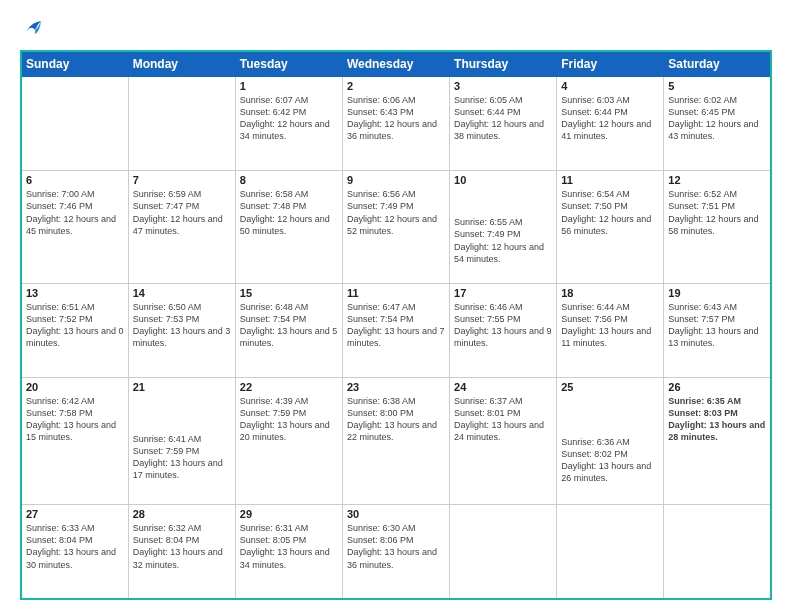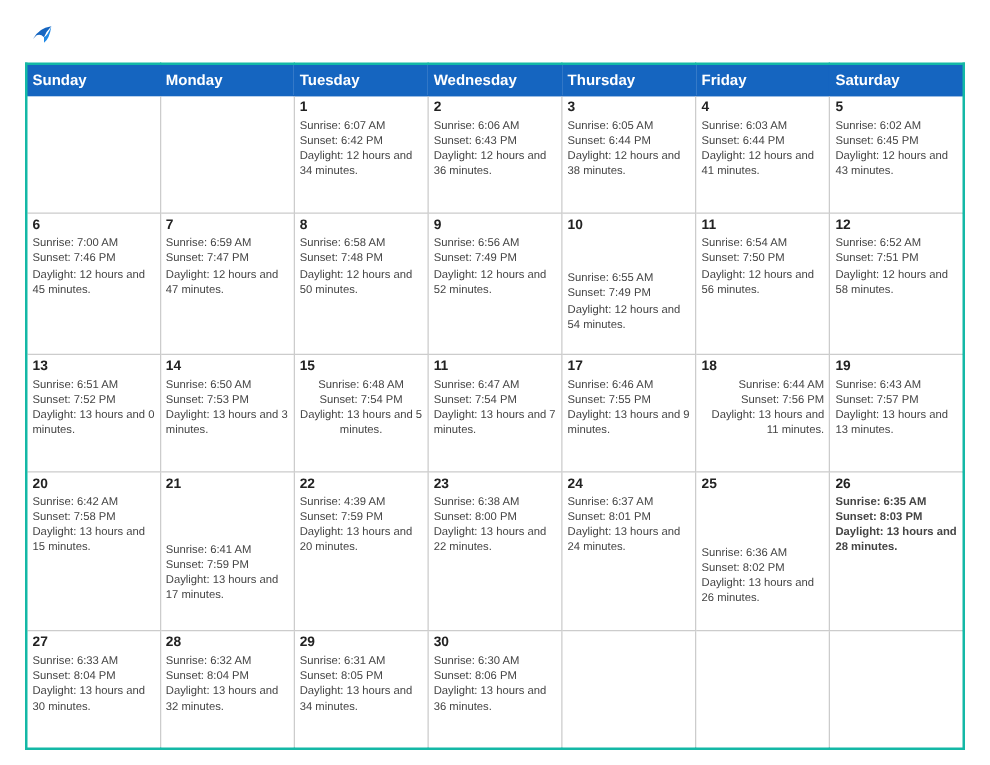--- a/index.html
+++ b/index.html
@@ -218,39 +218,39 @@
 Daylight: 13 hours and 0 minutes.</div>
           </td>
           <td>
             <span class="day-num">14</span>
             <div class="cell-info" style="white-space: pre-line;">Sunrise: 6:50 AM
 Sunset: 7:53 PM
 Daylight: 13 hours and 3 minutes.</div>
           </td>
           <td>
             <span class="day-num">15</span>
-            <div class="cell-info" style="white-space: pre-line; text-align: center;">Sunrise: 6:48 AM
+            <div class="cell-info" style="white-space: pre-line;">Sunrise: 6:48 AM
 Sunset: 7:54 PM
 Daylight: 13 hours and 5 minutes.</div>
           </td>
           <td>
             <span class="day-num">11</span>
             <div class="cell-info" style="white-space: pre-line;">Sunrise: 6:47 AM
 Sunset: 7:54 PM
 Daylight: 13 hours and 7 minutes.</div>
           </td>
           <td>
             <span class="day-num">17</span>
             <div class="cell-info" style="white-space: pre-line;">Sunrise: 6:46 AM
 Sunset: 7:55 PM
 Daylight: 13 hours and 9 minutes.</div>
           </td>
           <td>
             <span class="day-num">18</span>
-            <div class="cell-info" style="white-space: pre-line; text-align: right;">Sunrise: 6:44 AM
+            <div class="cell-info" style="white-space: pre-line;">Sunrise: 6:44 AM
 Sunset: 7:56 PM
 Daylight: 13 hours and 11 minutes.</div>
           </td>
           <td>
             <span class="day-num">19</span>
             <div class="cell-info" style="white-space: pre-line;">Sunrise: 6:43 AM
 Sunset: 7:57 PM
 Daylight: 13 hours and 13 minutes.</div>
           </td>
         </tr>

